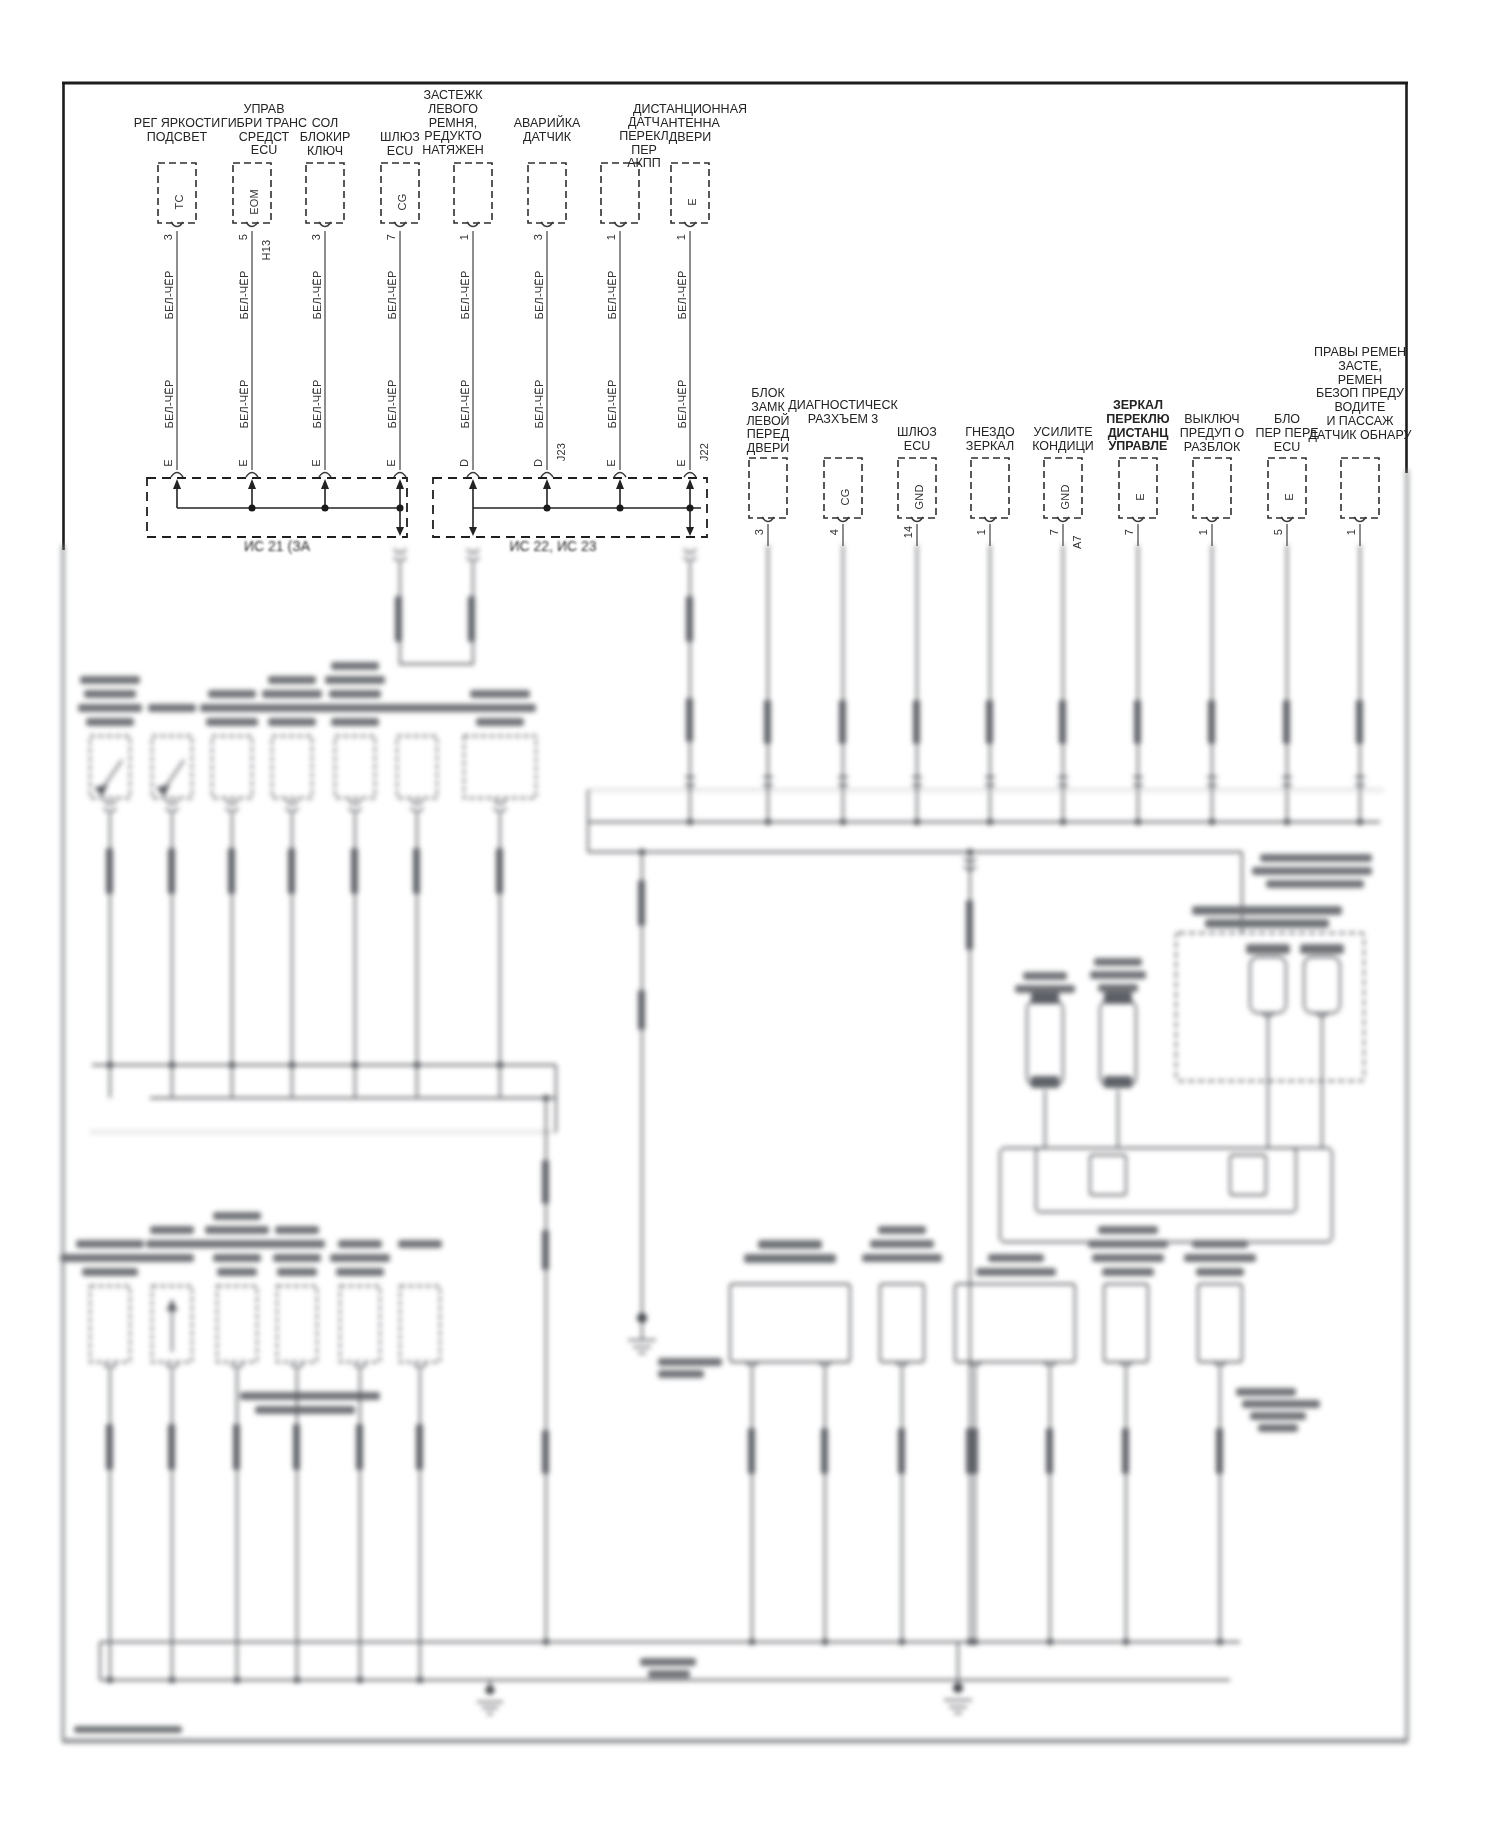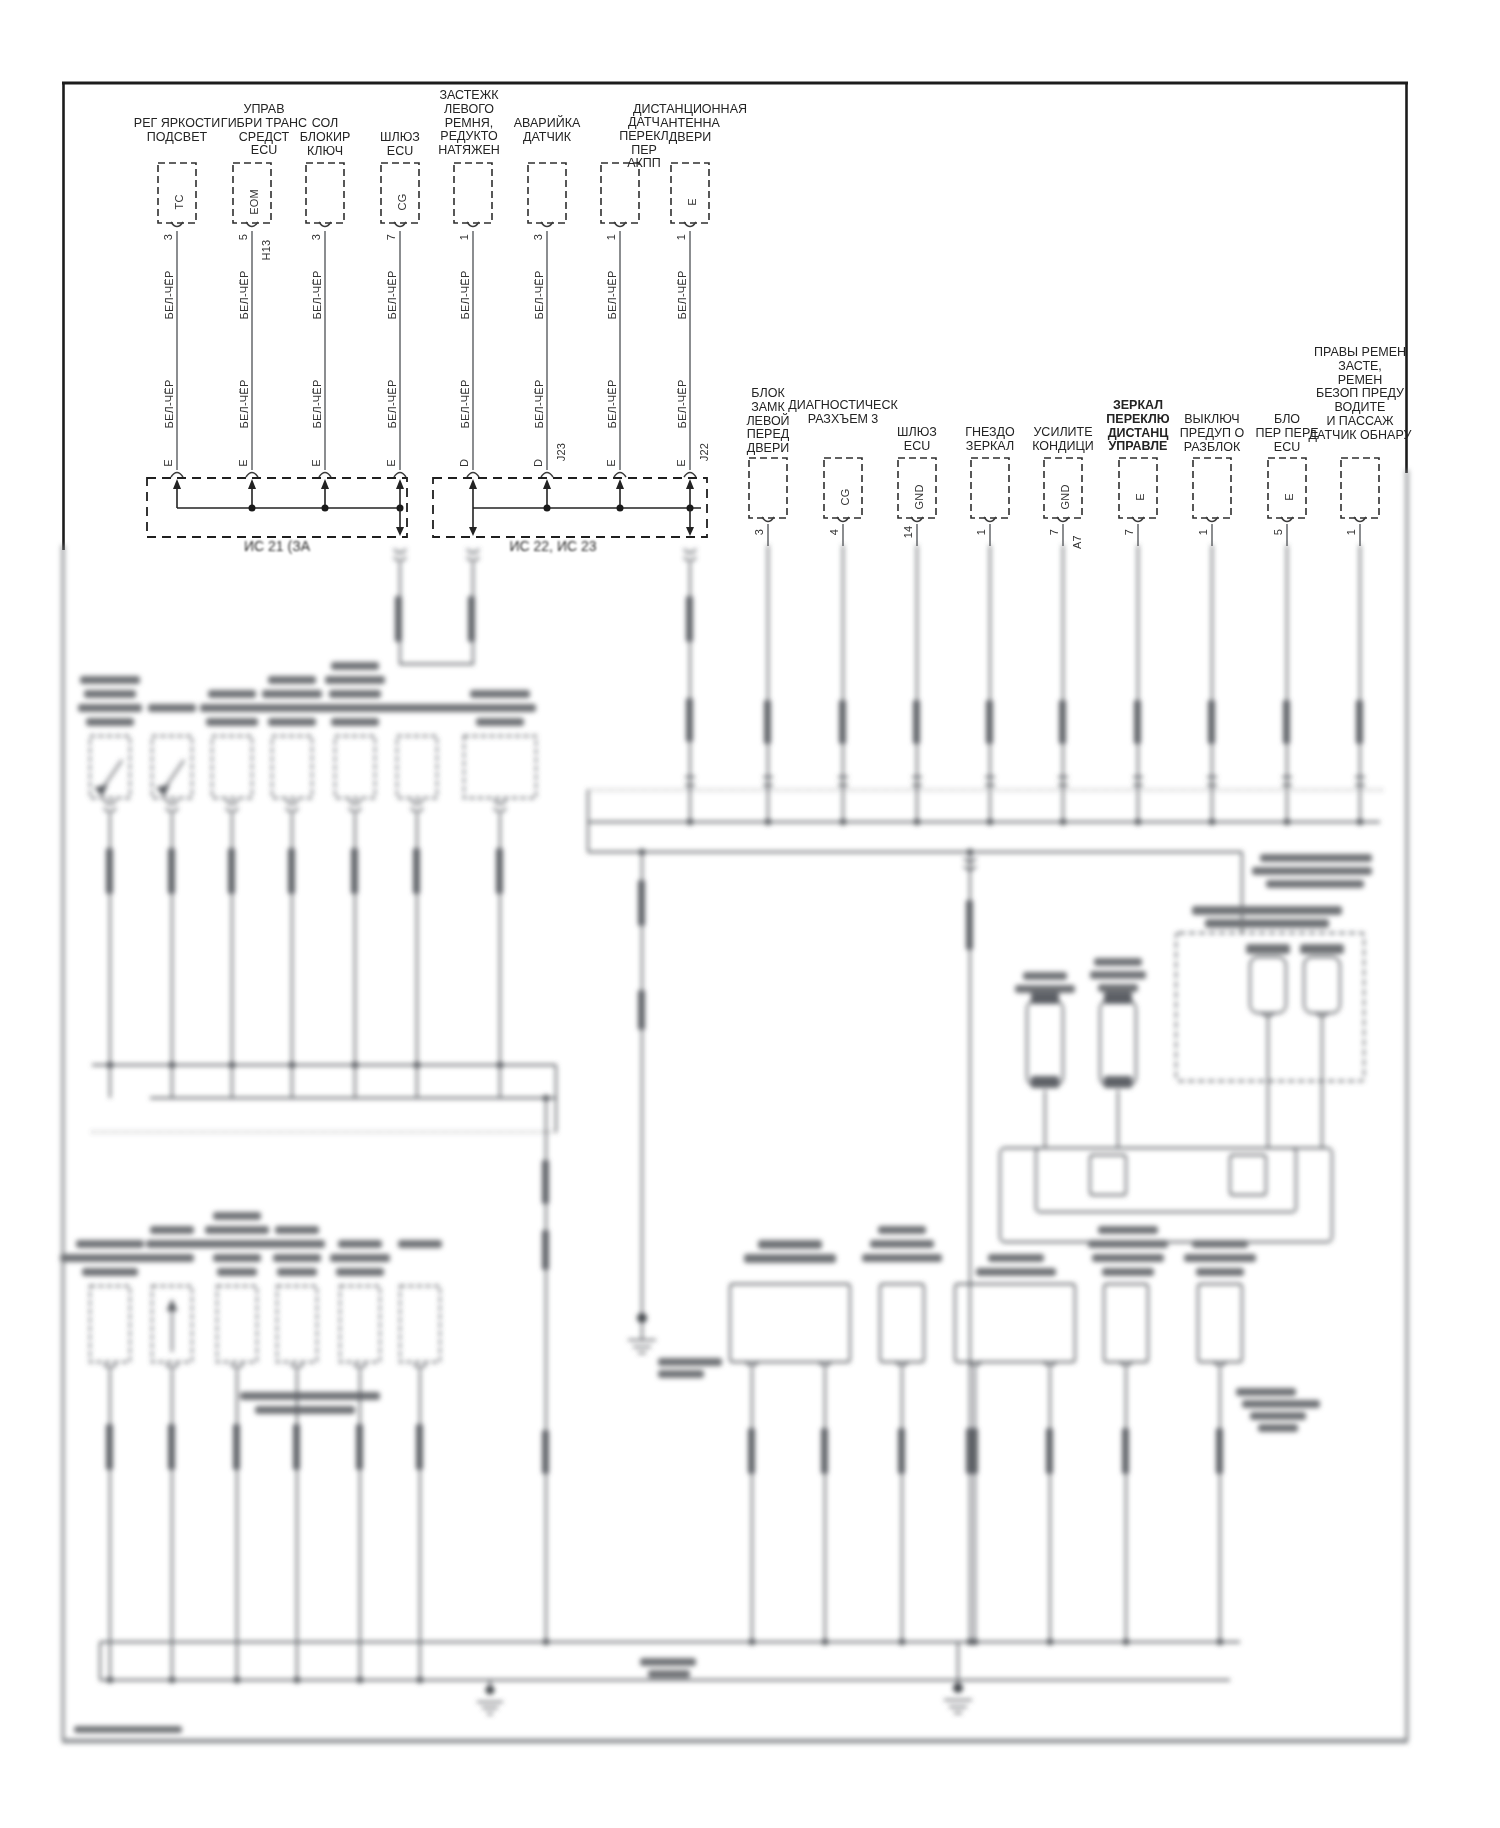--- a/index.html
+++ b/index.html
@@ -485,21 +485,21 @@
       <div class="vlab" style="left: 316px; top: 463px;">E</div>
       <div class="cstack" style="left: 400px; top: 131px;">
         <div>ШЛЮЗ</div>
         <div>ECU</div>
       </div>
       <div class="vlab" style="left: 391px; top: 237px;">7</div>
       <div class="vlab" style="left: 402px; top: 202px;">CG</div>
       <div class="vlab" style="left: 392px; top: 295px;">БЕЛ-ЧЁР</div>
       <div class="vlab" style="left: 392px; top: 404px;">БЕЛ-ЧЁР</div>
       <div class="vlab" style="left: 391px; top: 463px;">E</div>
-      <div class="cstack" style="left: 469px; top: 89px; text-align: center;">
+      <div class="cstack" style="left: 453px; top: 89px; text-align: center;">
         <div>ЗАСТЕЖК</div>
         <div>ЛЕВОГО</div>
         <div>РЕМНЯ,</div>
         <div>РЕДУКТО</div>
         <div>НАТЯЖЕН</div>
       </div>
       <div class="vlab" style="left: 464px; top: 237px;">1</div>
       <div class="vlab" style="left: 465px; top: 295px;">БЕЛ-ЧЁР</div>
       <div class="vlab" style="left: 465px; top: 404px;">БЕЛ-ЧЁР</div>
       <div class="vlab" style="left: 464px; top: 463px;">D</div>

